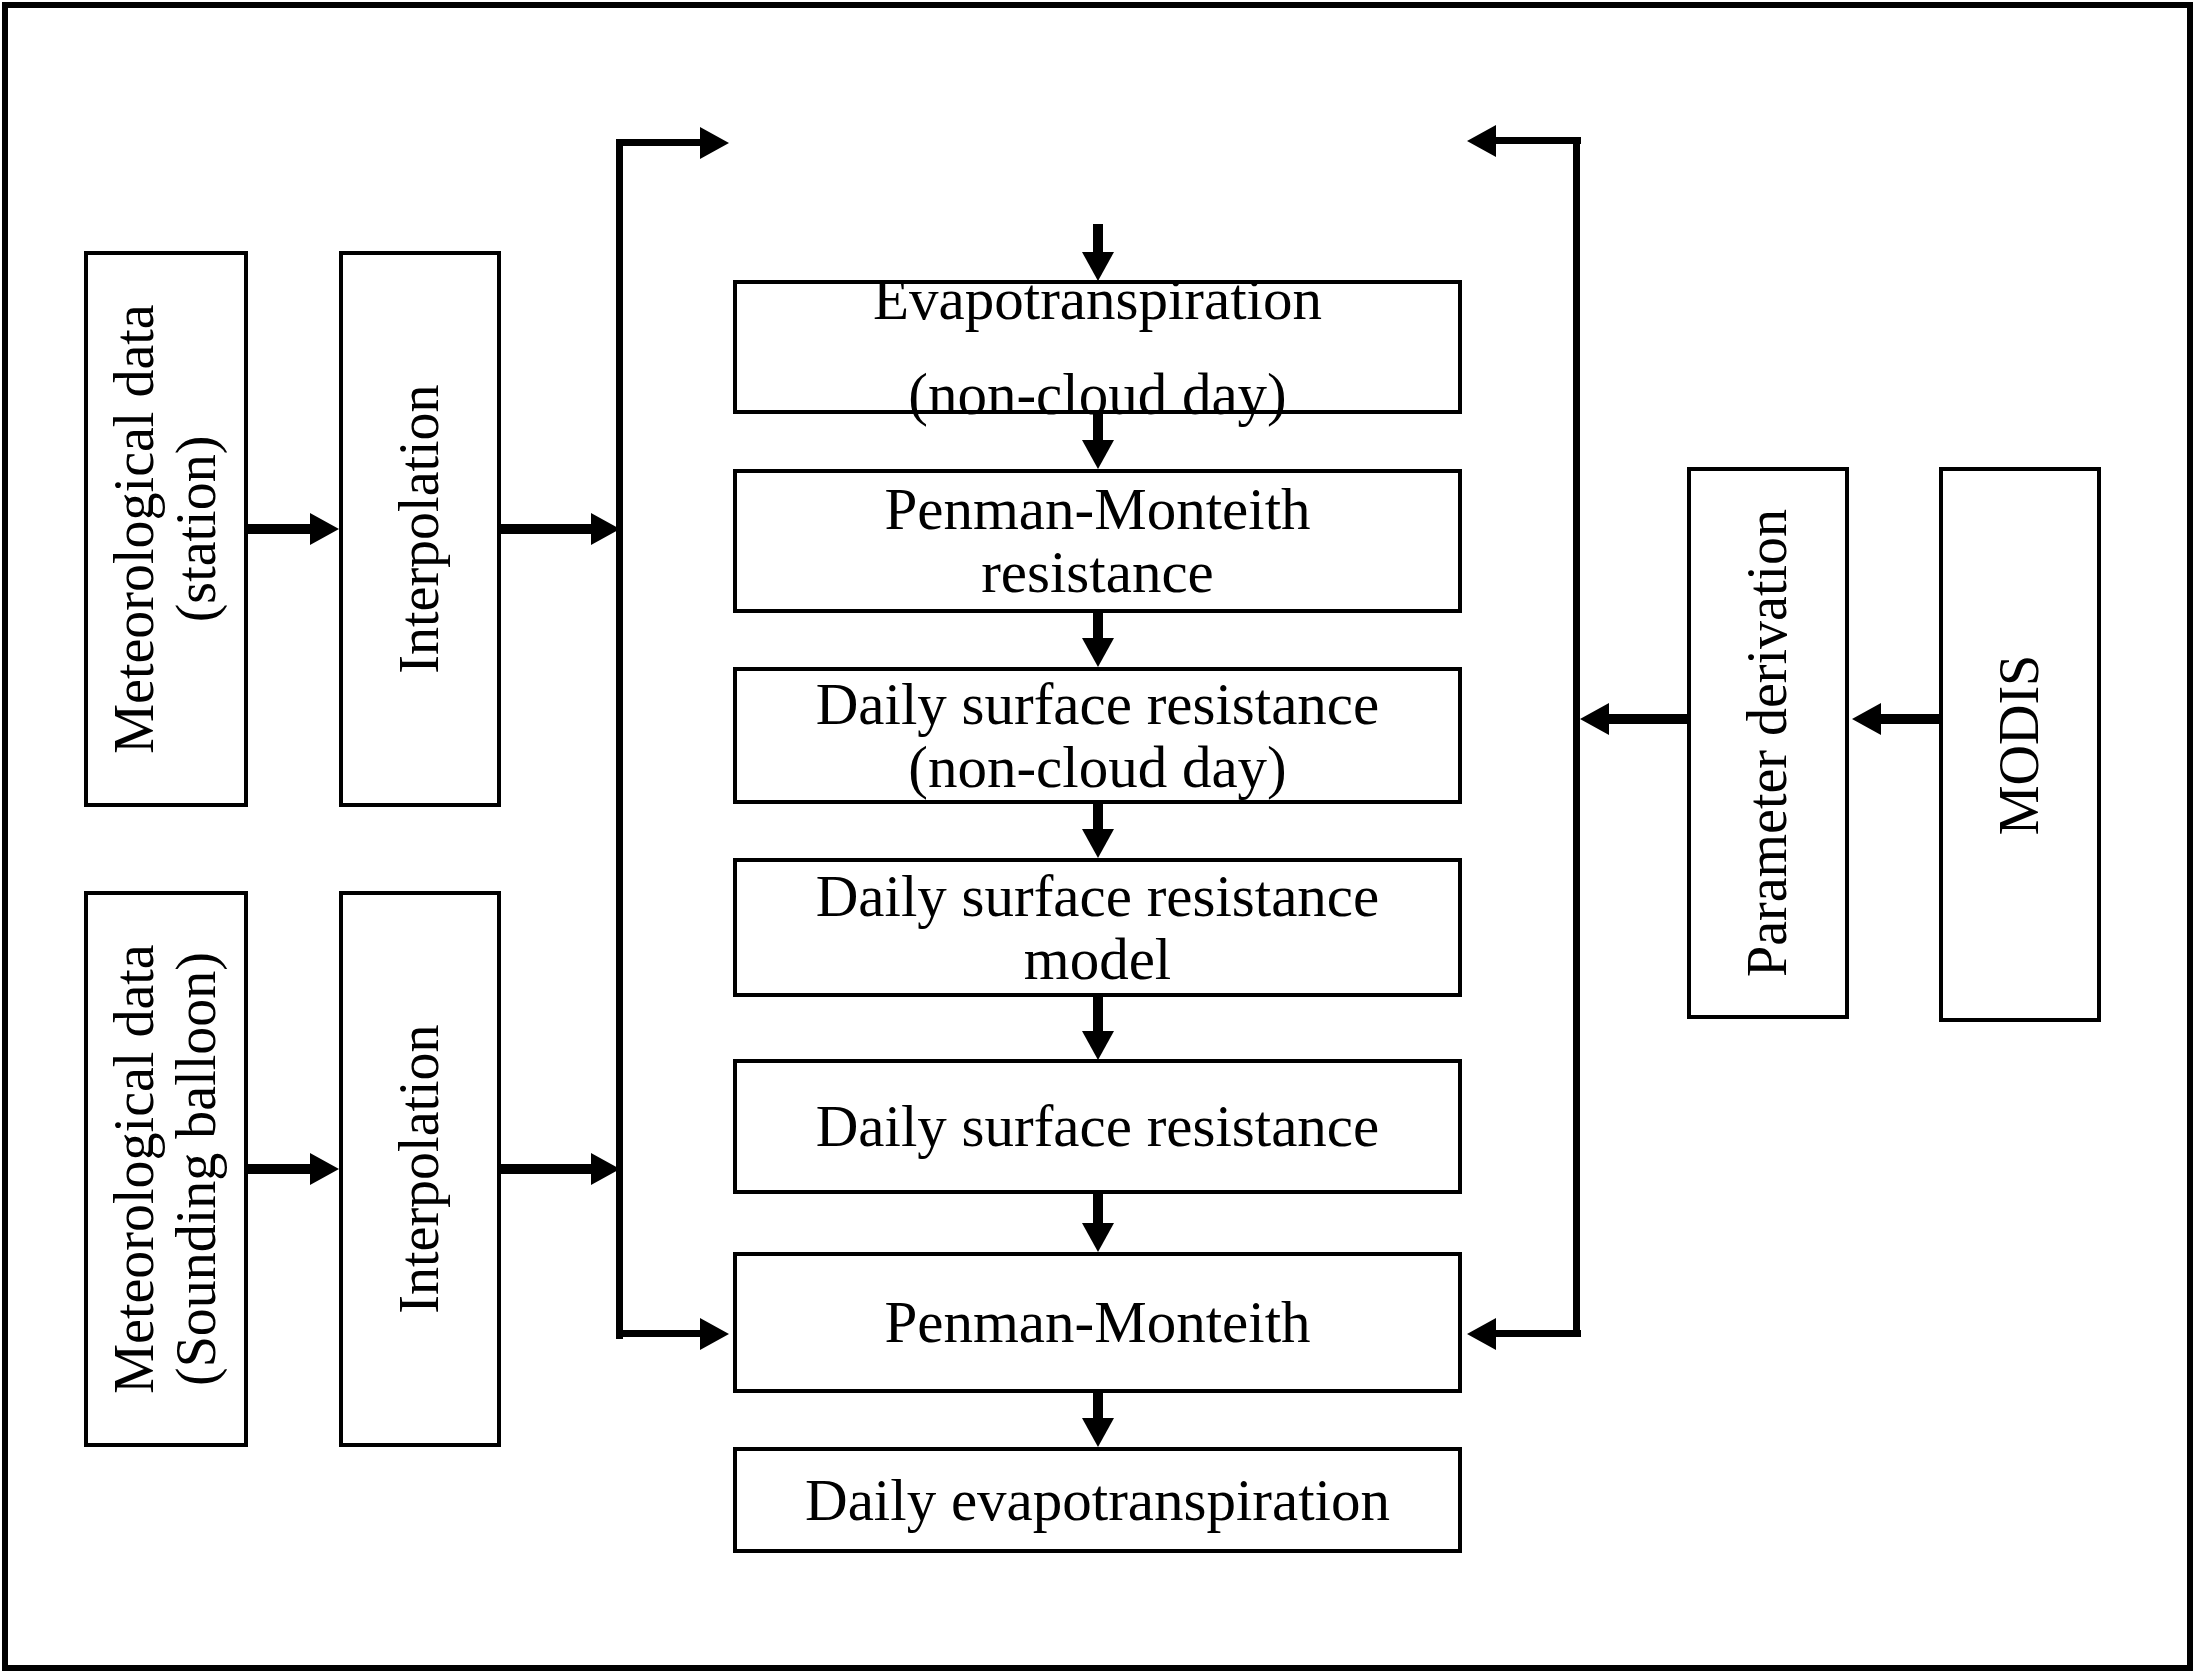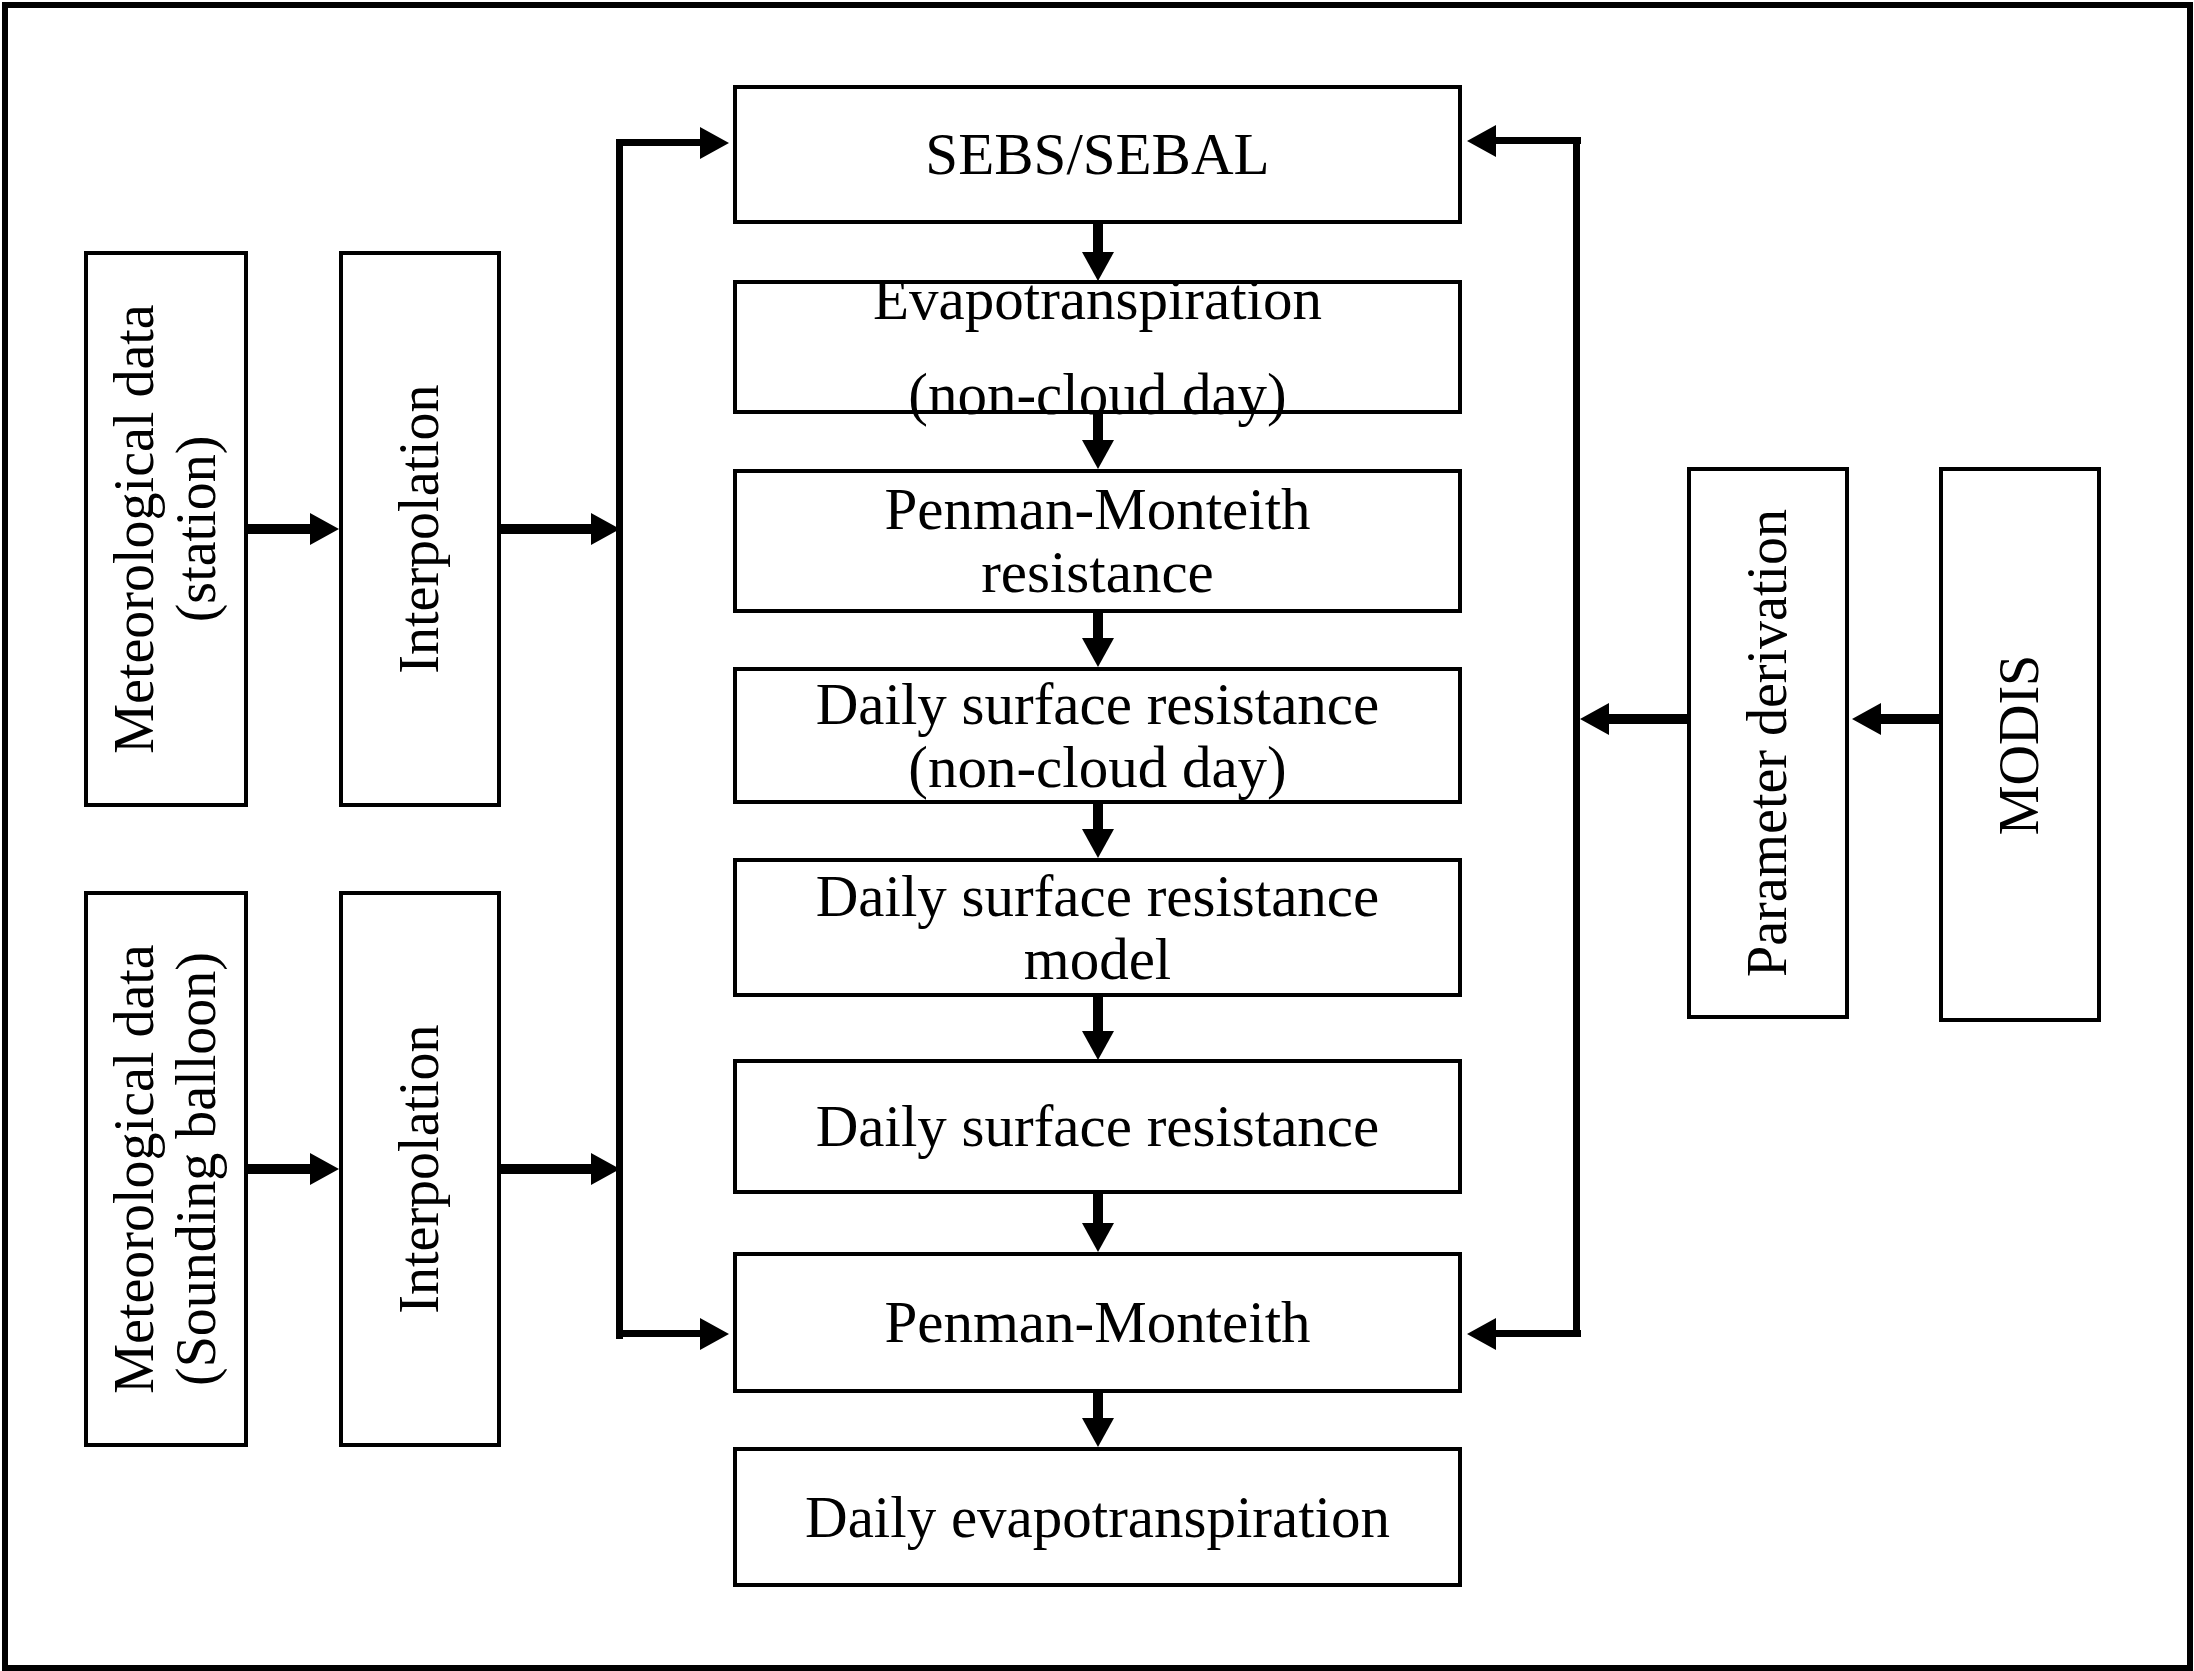--- a/index.html
+++ b/index.html
@@ -75,23 +75,20 @@
       <div>(Sounding balloon)</div>
     </div>
   </div>
 
   <div class="bx vbx" style="left:339px; top:891px; width:162px; height:556px;">
     <div class="rot">
       <div>Interpolation</div>
     </div>
   </div>
 
-  <div class="bx" style="left:733px; top:85px; width:729px; height:139px;">
-    <div>SEBS/SEBAL</div>
-  </div>
 
   <div class="bx" style="left:733px; top:280px; width:729px; height:134px;gap:32px;">
     <div>Evapotranspiration</div>
     <div>(non-cloud day)</div>
   </div>
 
   <div class="bx" style="left:733px; top:469px; width:729px; height:144px;">
     <div>Penman-Monteith</div>
     <div>resistance</div>
   </div>
@@ -107,21 +104,21 @@
   </div>
 
   <div class="bx" style="left:733px; top:1059px; width:729px; height:135px;">
     <div>Daily surface resistance</div>
   </div>
 
   <div class="bx" style="left:733px; top:1252px; width:729px; height:141px;">
     <div>Penman-Monteith</div>
   </div>
 
-  <div class="bx" style="left:733px; top:1447px; width:729px; height:140px;">
+  <div class="bx" style="left:733px; top:1447px; width:729px; height:106px;">
     <div>Daily evapotranspiration</div>
   </div>
 
   <div class="bx vbx" style="left:1687px; top:467px; width:162px; height:552px;">
     <div class="rot">
       <div>Parameter derivation</div>
     </div>
   </div>
 
   <div class="bx vbx" style="left:1939px; top:467px; width:162px; height:555px;">

